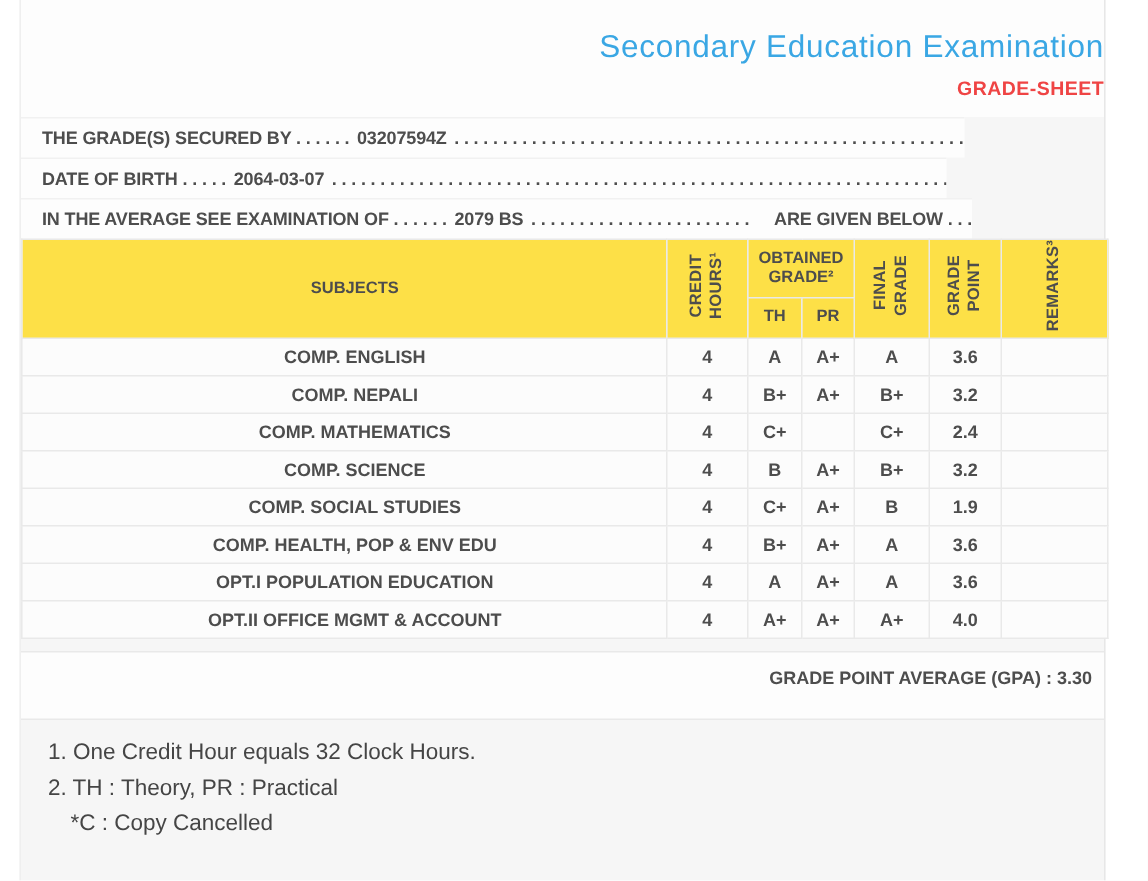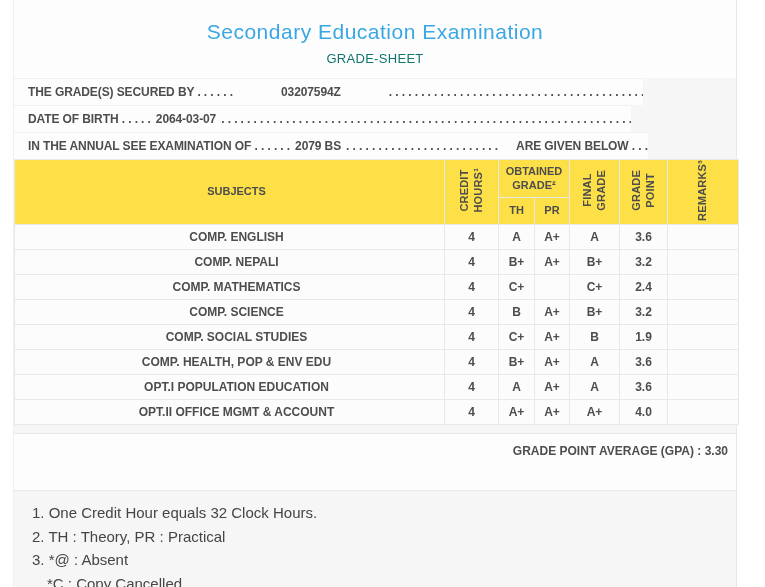--- a/index.html
+++ b/index.html
@@ -2,33 +2,33 @@
 <html><head>
 <meta charset="utf-8">
 <style>
   * { margin:0; padding:0; box-sizing:border-box; }
   html,body { width:765px; height:587px; background:#ffffff; overflow:hidden;
     font-family:"Liberation Sans", sans-serif; color:#4d4d4d; }
   .card { position:relative; margin-left:13px; width:724px; height:587px;
     background:#f6f6f6; border-left:1px solid #efefef; border-right:1px solid #e7e7e7; }
 
   
-  .head-box { background:#fdfdfd; padding-top:20px; height:78px; text-align:center; }
+  .head-box { background:#fdfdfd; padding-top:20px; height:78px; text-align:right; }
   .title { color:#3aa7e4; font-size:21px; letter-spacing:0.5px; font-weight:normal; }
-  .subtitle { margin-top:7px; font-size:13px; font-weight:normal; letter-spacing:0.3px; color:#0f766e; }
+  .subtitle { margin-top:7px; font-size:13px; font-weight:bold; letter-spacing:0.3px; color:#ef4444; }
 
   
   .info-row { background:#fdfdfd; height:27px; line-height:27px; padding-left:14px;
     border-top:1px solid #f1f1f1; font-size:12px; font-weight:bold; letter-spacing:-0.1px;
     display:flex; white-space:nowrap; overflow:hidden; }
   .info-row .val { margin:0 5px; flex-shrink:0; }
   .info-row .lbl { flex-shrink:0; }
   .info-row .fill { flex:1 1 auto; overflow:hidden; }
   .info-row .suffix { flex-shrink:0; margin-left:15px; }
-  .il-1 { width:629px;gap:43px; } .il-2 { width:617px;text-align:center; } .il-3 { width:634px; }
+  .il-1 { width:629px; } .il-2 { width:617px;text-align:center; } .il-3 { width:634px; }
 
   
   table.grades { border-collapse:collapse; width:724px; table-layout:fixed;
     font-size:12px; font-weight:bold; color:#4d4d4d; }
   table.grades td, table.grades th { border:1px solid #e9e9e9; background:#fcfcfc;
     text-align:center; font-weight:bold; }
   table.grades thead th { background:#fde047; font-size:11px; line-height:1.2;margin-top:20px; }
   col.c-subj { width:430px; } col.c-cred { width:54px; } col.c-th { width:36px; }
   col.c-pr { width:35px; } col.c-fin { width:50px; } col.c-gp { width:48px; }
   col.c-rem { width:71px; }
@@ -38,21 +38,21 @@
   .vtext { writing-mode:vertical-rl; transform:rotate(180deg); white-space:pre-line;
     display:inline-block; line-height:1.25; letter-spacing:0.2px; }
   .pre { white-space:pre-line; }
   tbody td { height:25px; }
   td.subj { text-align:left; padding-left:14px; }
 
   
   .summary-box { margin-top:8px; background:#fdfdfd; border-top:1px solid #e9e9e9;
     border-bottom:1px solid #e9e9e9; text-align:right; padding:10px 8px 9px 8px;
     font-size:12px; font-weight:bold; }
-  .summary-box .gpa-line { margin-bottom:23px; }
+  .summary-box .gpa-line { margin-bottom:11px; }
 
   
   .foot { padding:13px 0 0 18px; font-size:15px; color:#454545; }
   .foot .fn { margin-bottom:6.5px; white-space:nowrap; }
   .foot .fn.indent { padding-left:15px; }
 </style>
 </head>
 <body>
 
 <div class="card">
@@ -66,21 +66,21 @@
     <span class="lbl">THE GRADE(S) SECURED BY . . . . . .</span>
     <span class="val">03207594Z</span>
     <span class="fill">. . . . . . . . . . . . . . . . . . . . . . . . . . . . . . . . . . . . . . . . . . . . . . . . . . . . . . . . . . . . . . . . . . . . . . . . . . . . . . . .</span>
   </div>
   <div class="info-row il-2">
     <span class="lbl">DATE OF BIRTH . . . . .</span>
     <span class="val">2064-03-07</span>
     <span class="fill">. . . . . . . . . . . . . . . . . . . . . . . . . . . . . . . . . . . . . . . . . . . . . . . . . . . . . . . . . . . . . . . . . . . . . . . . . . . . . . . .</span>
   </div>
   <div class="info-row il-3">
-    <span class="lbl">IN THE ANNUAL SEE EXAMINATION OF . . . . . .</span>
+    <span class="lbl">IN THE AVERAGE SEE EXAMINATION OF . . . . . .</span>
     <span class="val">2079 BS</span>
     <span class="fill">. . . . . . . . . . . . . . . . . . . . . . . . . . . . . . . . . . . . . . . . . . . . . . . . . . . . . . . . . . . . . . . . . . . . . . . . . . . . . . . .</span>
     <span class="suffix">ARE GIVEN BELOW . . .</span>
   </div>
 
   <table class="grades">
     <colgroup>
       <col class="c-subj">
         <col class="c-cred">
         <col class="c-th">
@@ -186,18 +186,17 @@
   <div class="summary-box">
     <div class="gpa-line">
       <span>GRADE POINT AVERAGE (GPA) :</span>
       <span>3.30</span>
     </div>
   </div>
 
   <div class="foot">
     <div class="fn">1. One Credit Hour equals 32 Clock Hours.</div>
     <div class="fn">2. TH : Theory, PR : Practical</div>
-    <div class="fn">3. *@ : Absent</div>
     <div class="fn indent">*C : Copy Cancelled</div>
 
   </div>
 
 </div>
 
 </body></html>

